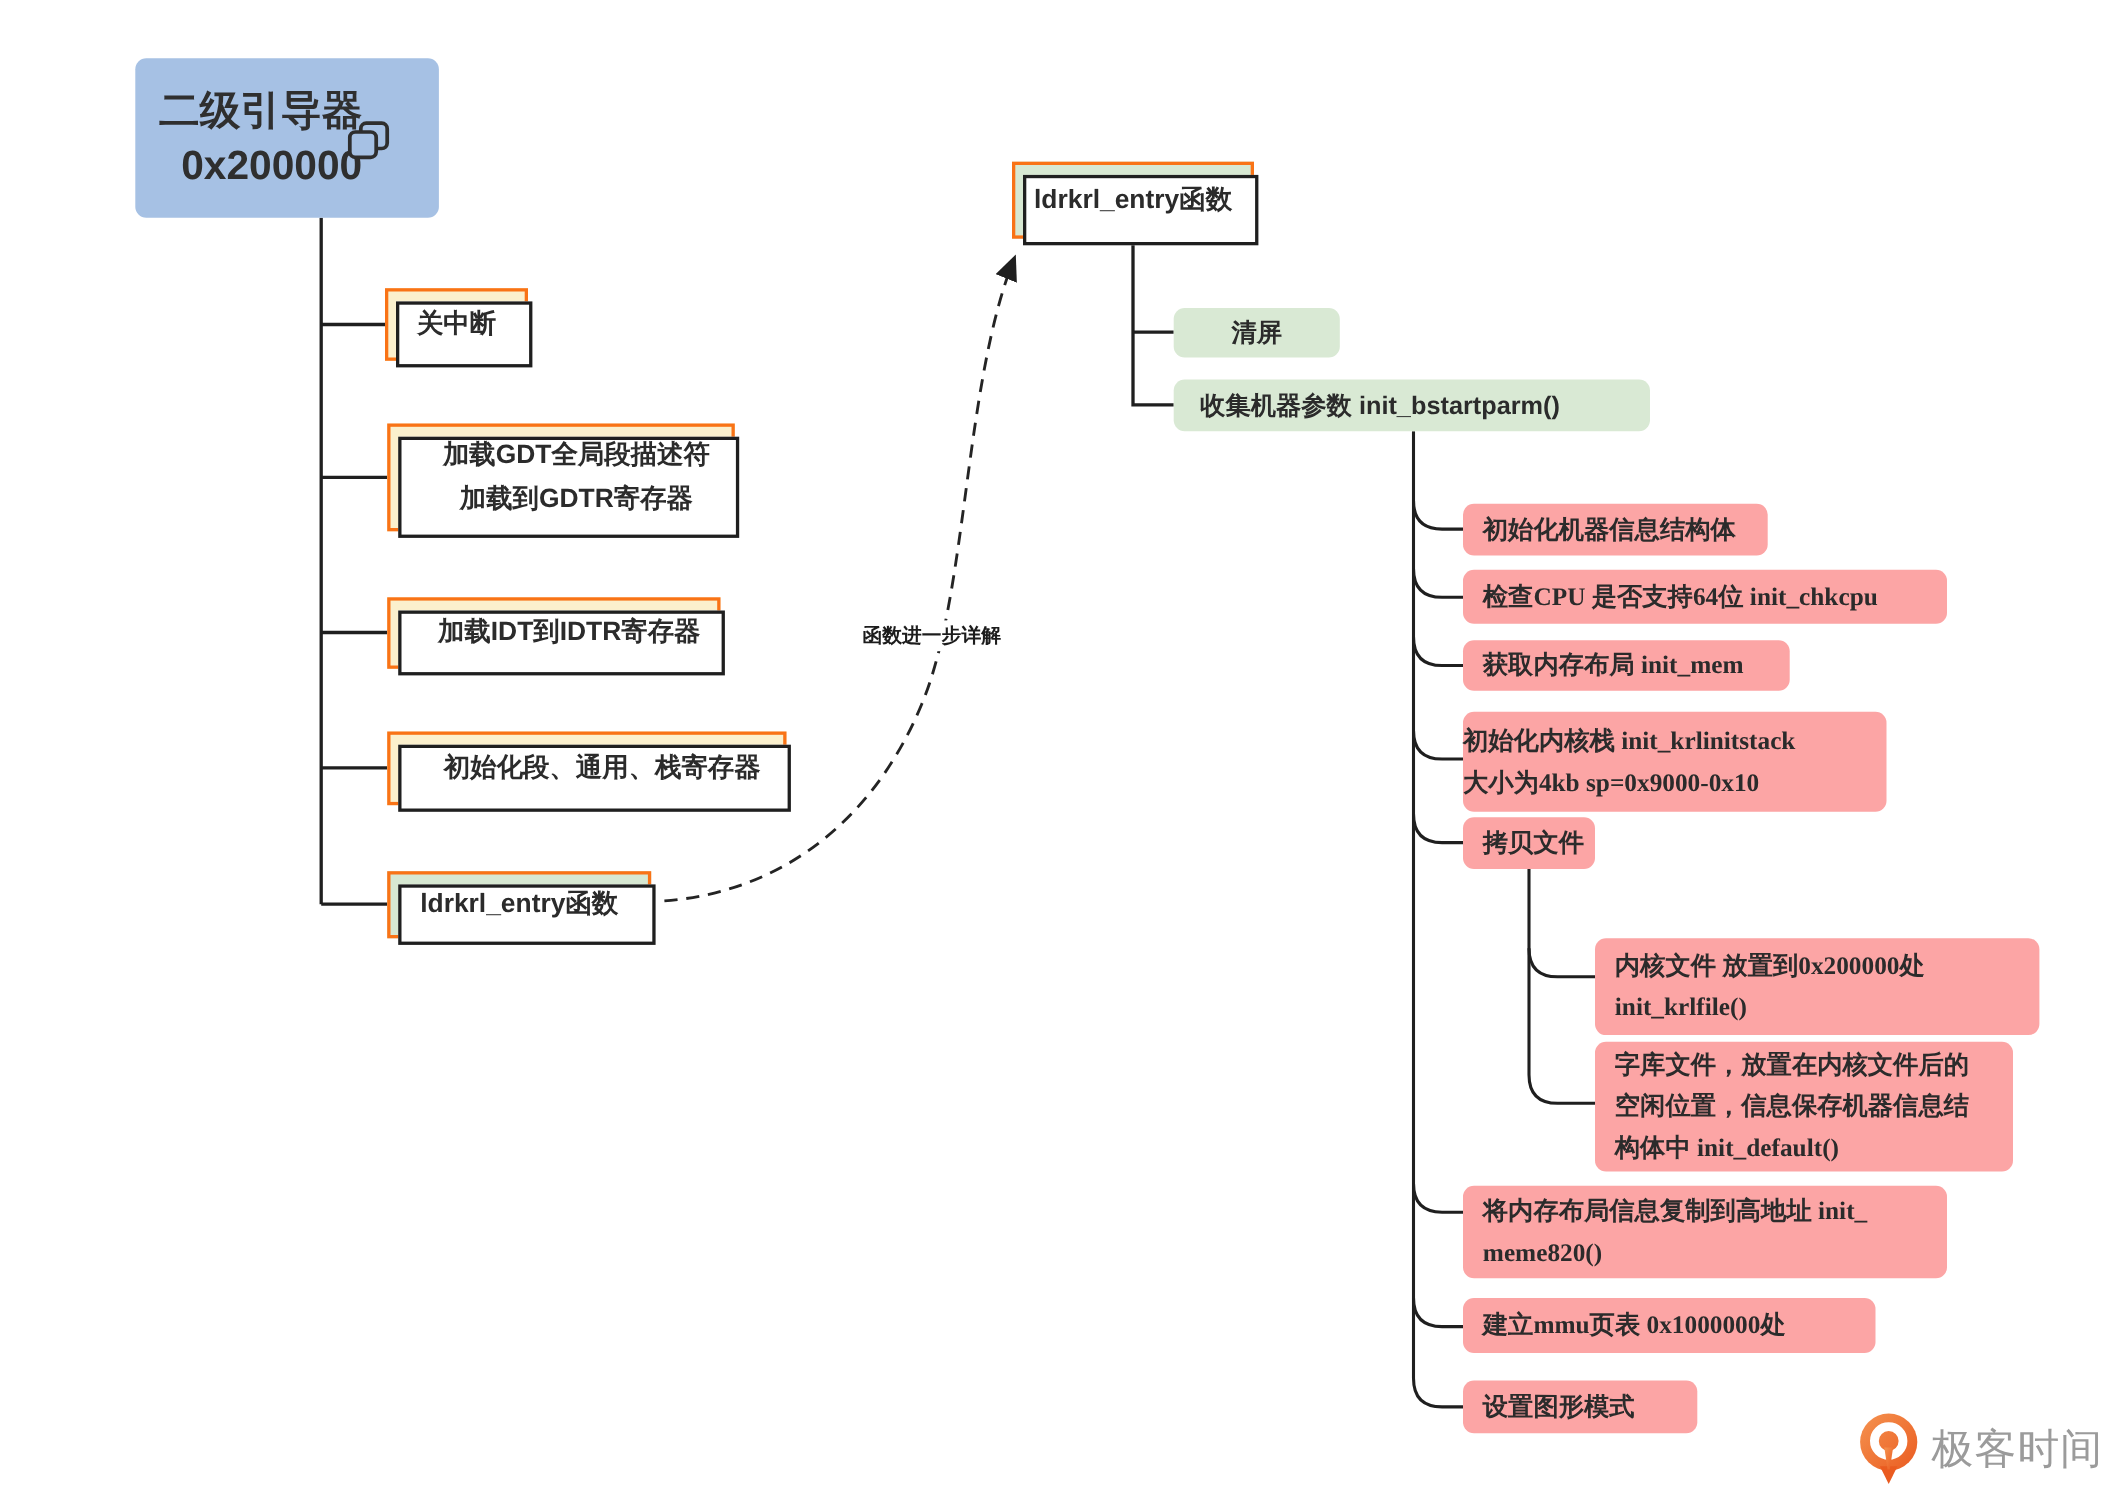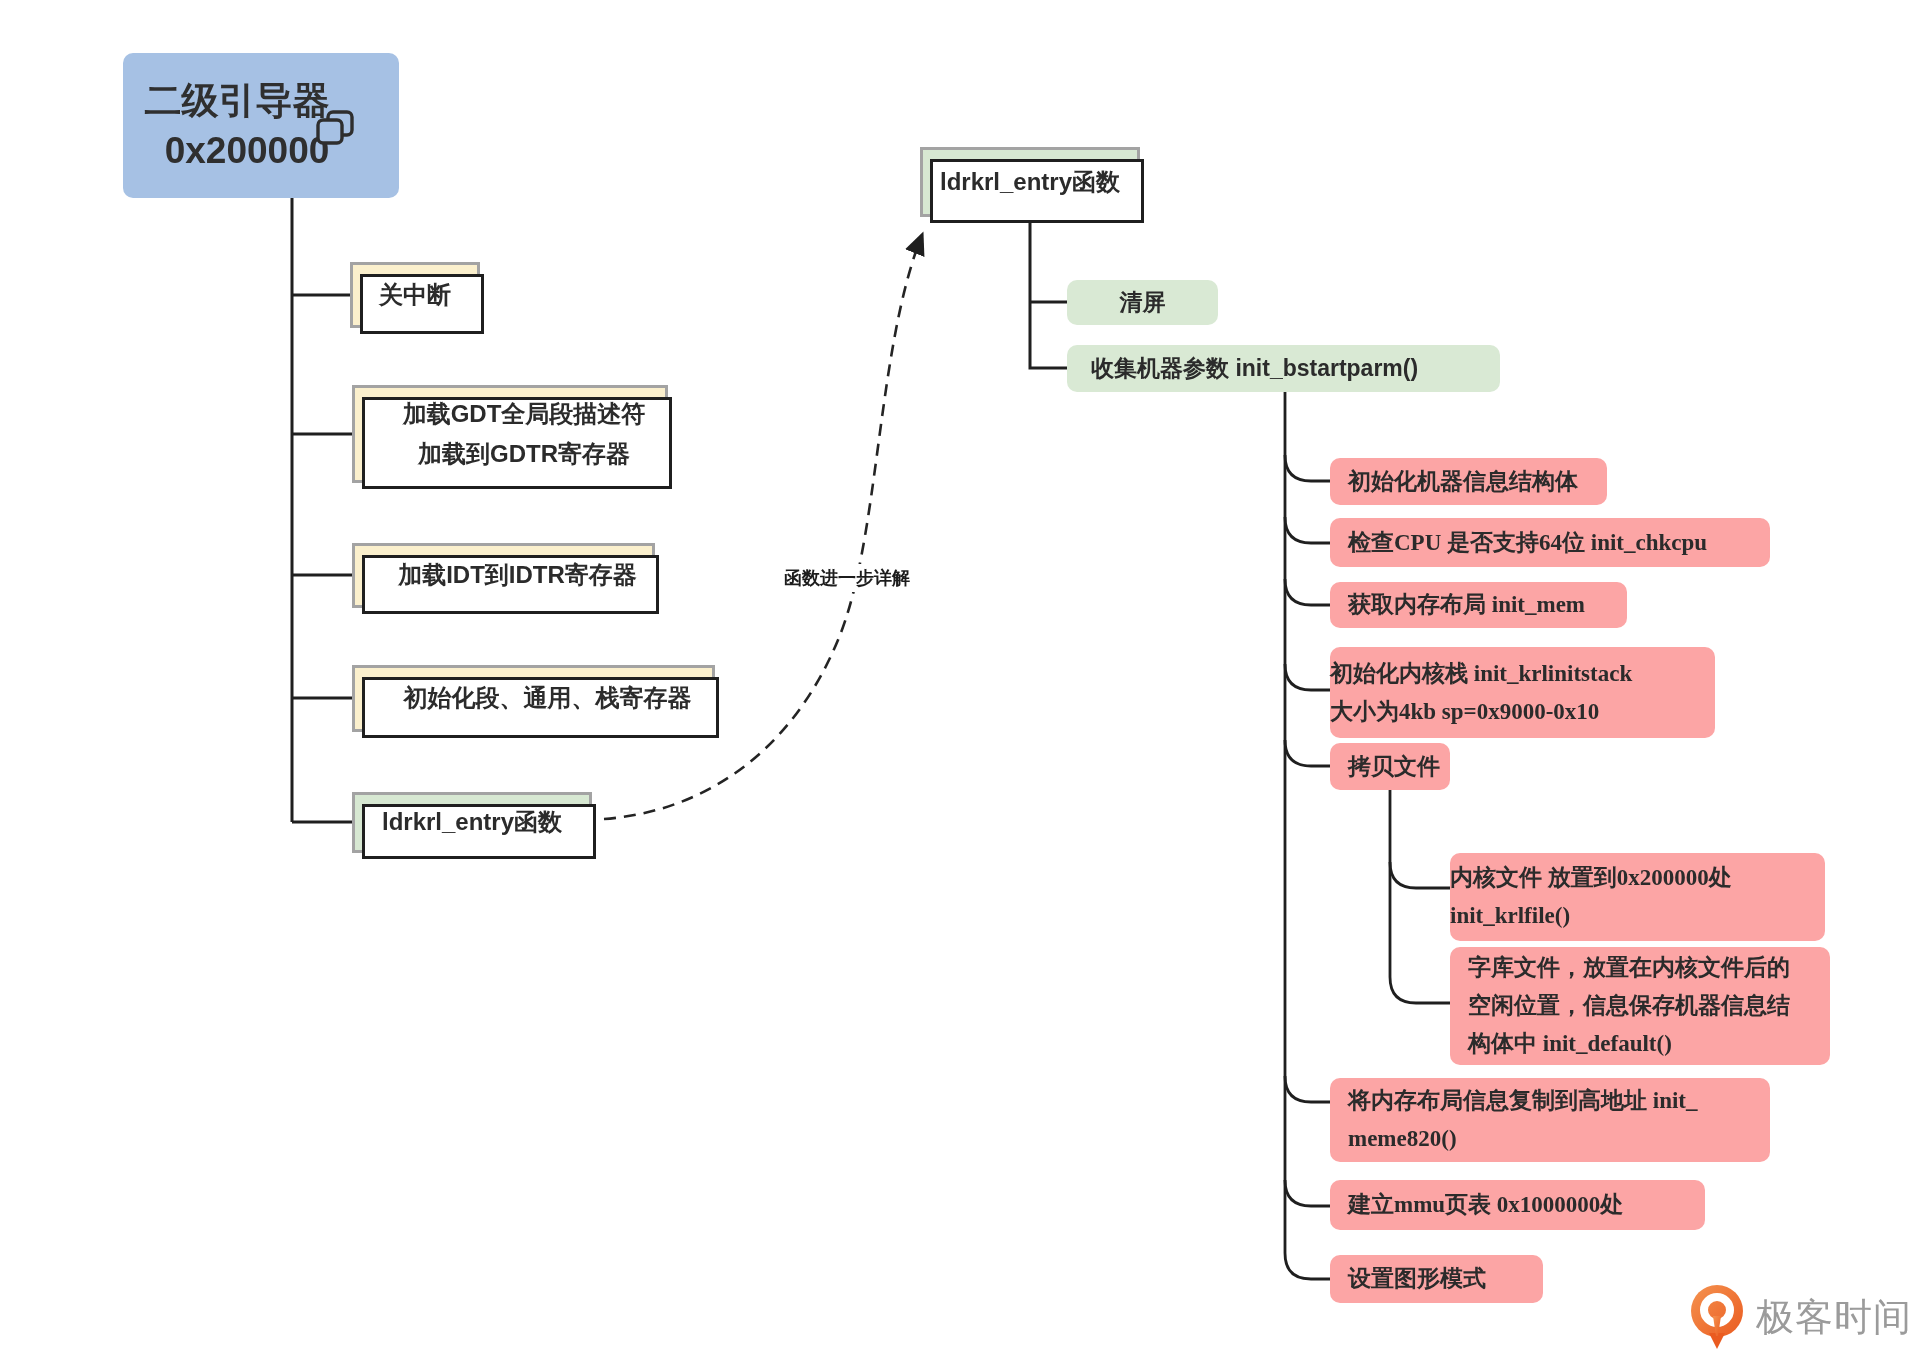--- a/index.html
+++ b/index.html
@@ -2,21 +2,21 @@
 <html><head>
 <meta charset="utf-8">
 <style>
   html,body{margin:0;padding:0;background:#ffffff;}
   .canvas{position:relative;width:1920px;height:1359px;background:#ffffff;overflow:hidden;
           font-family:"Liberation Sans","DejaVu Sans",sans-serif;color:#2b2b2b;}
   .svg-layer{position:absolute;left:0;top:0;width:1920px;height:1359px;z-index:1;}
   .nbox{position:absolute;z-index:2;box-sizing:border-box;display:flex;flex-direction:column;
         justify-content:center;font-weight:600;line-height:1.45;}
   
-  .bordered{background:#fbf0cd;border:3px solid #a3a3a3;}
+  .bordered{background:#fbf0cd;border:3px solid #f97316;}
   .bordered::before{content:"";position:absolute;z-index:-1;left:7px;top:9px;box-sizing:border-box;
         width:100%;height:100%;border:3px solid #1f1f1f;background:#ffffff;}
   .green-b{background:#d7e8d2;}
   
   .pill{background:#fca5a5;border-radius:10px;font-family:Liberation Serif, serif;}
   .pill-green{background:#d9e9d4;border-radius:10px;}
   .ta-c{align-items:center;text-align:center;}
   .pl{padding-left:28px;}
   .f24{font-size:24px;text-align:center;} .f23{font-size:23px;} .lh40 span{display:block;line-height:40px;}
   .lh38 span{display:block;line-height:38px;}
@@ -130,21 +130,21 @@
 
   <div class="nbox pill f23 lh38" style="left:1330px;top:647px;width:385px;height:91px;padding-left:0;">
     <span>初始化内核栈 init_krlinitstack</span>
     <span>大小为4kb sp=0x9000-0x10</span>
   </div>
 
   <div class="nbox pill f23" style="left:1330px;top:743px;width:120px;height:47px;padding-left:18px;">
     <span>拷贝文件</span>
   </div>
 
-  <div class="nbox pill f23 lh38" style="left:1450px;top:853px;width:375px;height:88px;">
+  <div class="nbox pill f23 lh38" style="left:1450px;top:853px;width:404px;height:88px;padding-left:18px;">
     <span>内核文件 放置到0x200000处</span>
     <span>init_krlfile()</span>
   </div>
 
   <div class="nbox pill f23 lh38" style="left:1450px;top:947px;width:380px;height:118px;padding-left:18px;">
     <span>字库文件，放置在内核文件后的</span>
     <span>空闲位置，信息保存机器信息结</span>
     <span>构体中 init_default()</span>
   </div>
 

